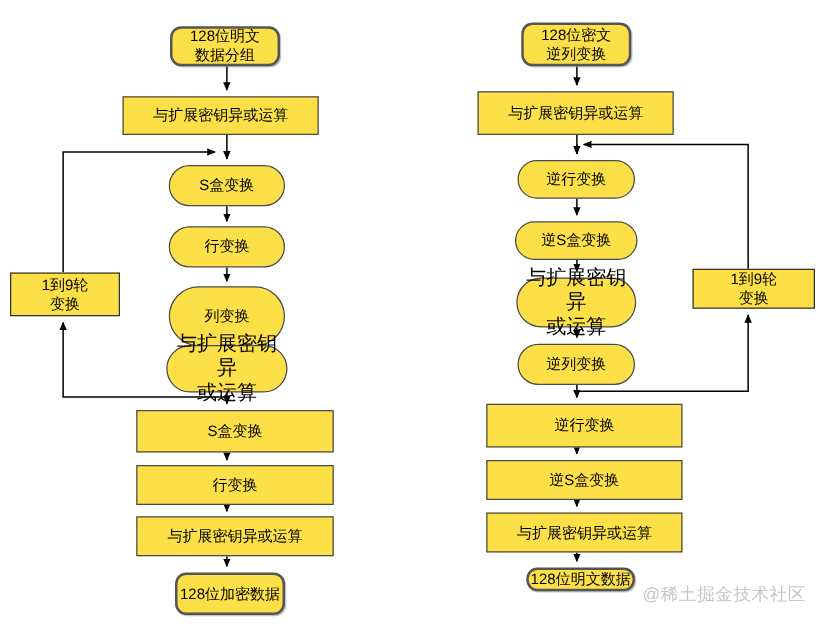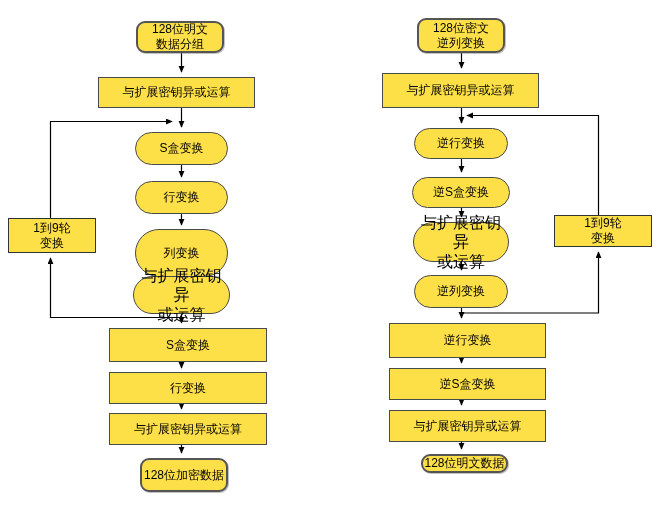--- a/index.html
+++ b/index.html
@@ -141,14 +141,15 @@
 
   <div class="node proc" style="left:389px; top:368px; width:157px; height:32px;">逆S盒变换</div>
 
   <div class="node proc" style="left:389px; top:410px; width:157px; height:32px;">与扩展密钥异或运算</div>
 
   <div class="node terminal" style="left:421px; top:454px; width:87px; height:19px;">128位明文数据</div>
 
   <div class="node loopbox" style="left:554px; top:215px; width:98px; height:32px;">1到9轮
 变换</div>
 
+  <div id="watermark">@稀土掘金技术社区</div>
 
 </div>
 
 </body></html>

